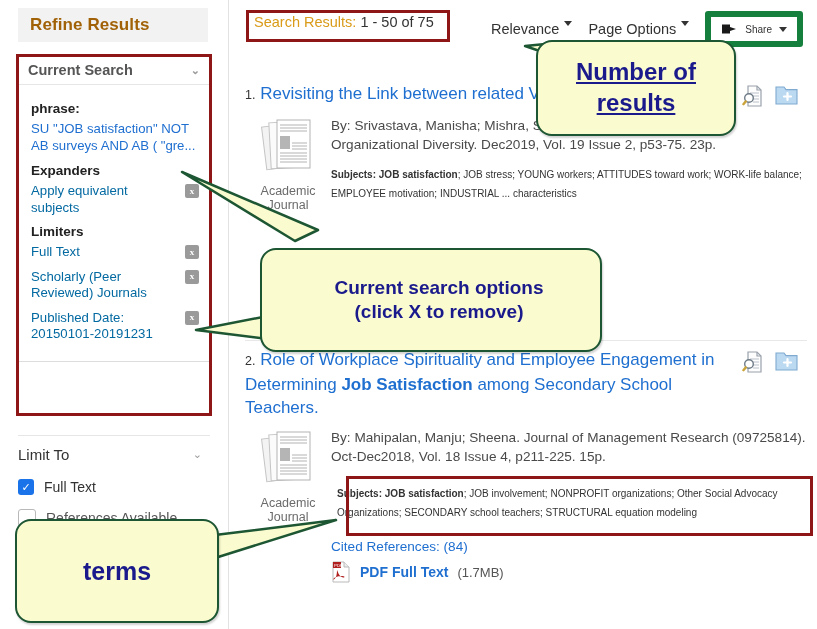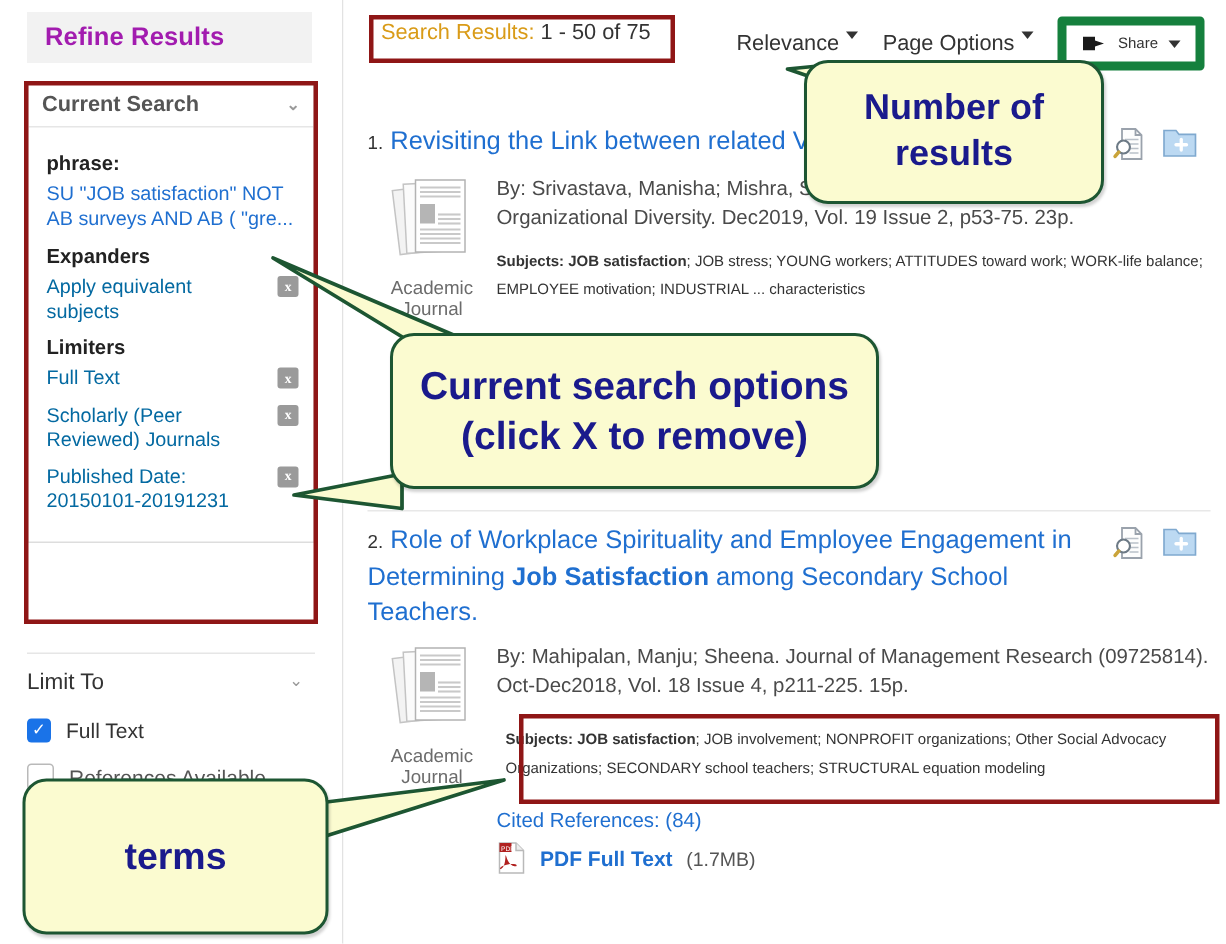--- a/index.html
+++ b/index.html
@@ -23,21 +23,21 @@
 
   
   .sidebar{
     position:absolute;left:0;top:0;width:228px;height:629px;
     background:#fff;border-right:1px solid #e2e2e2;
   }
   .refine-header{
     position:absolute;left:18px;top:8px;width:190px;height:34px;
     background:#f2f2f2;display:flex;align-items:center;
     padding-left:12px;box-sizing:border-box;
-    font-size:17px;font-weight:bold;color:#a21caf;letter-spacing:.1px;
+    font-size:17px;font-weight:bold;color:#a16207;letter-spacing:.1px;
   }
   .panel{
     position:absolute;left:18px;top:55px;width:192px;
     background:#fff;border:1px solid #ddd;box-sizing:border-box;
   }
   .panel-head{
     height:28px;display:flex;align-items:center;justify-content:space-between;
     padding:0 9px;border-bottom:1px solid #e6e6e6;
     font-size:14.5px;font-weight:bold;color:#555;
   }
@@ -376,26 +376,26 @@
 
     <polygon points="525,46 566,60 566,42" fill="#fbfbd0" stroke="#1d5632" stroke-width="2.5" stroke-linejoin="round"></polygon>
 
     <polygon points="182,172 295,241 318,230" fill="#fbfbd0" stroke="#1d5632" stroke-width="2.5" stroke-linejoin="round"></polygon>
 
     <polygon points="196,330 268,316 268,339" fill="#fbfbd0" stroke="#1d5632" stroke-width="2.5" stroke-linejoin="round"></polygon>
 
     <polygon points="336,520 215,535 215,558" fill="#fbfbd0" stroke="#1d5632" stroke-width="2.5" stroke-linejoin="round"></polygon>
   </svg>
 
-  <div class="callout" style="left:536px;top:40px;width:196px;height:92px;font-size:24px;">
+  <div class="callout" style="left:536px;top:40px;width:196px;height:92px;font-size:24px;text-decoration:underline;">
     <span>Number of</span>
     <span>results</span>
   </div>
 
-  <div class="callout" style="left:260px;top:222px;width:322px;height:100px;font-size:26px;">
+  <div class="callout" style="left:260px;top:248px;width:322px;height:100px;font-size:19px;padding-left:16px;">
     <span>Current search options</span>
     <span>(click X to remove)</span>
   </div>
 
   <div class="callout" style="left:15px;top:519px;width:200px;height:100px;font-size:25px;">
     <span>terms</span>
   </div>
 
 </div>
 

